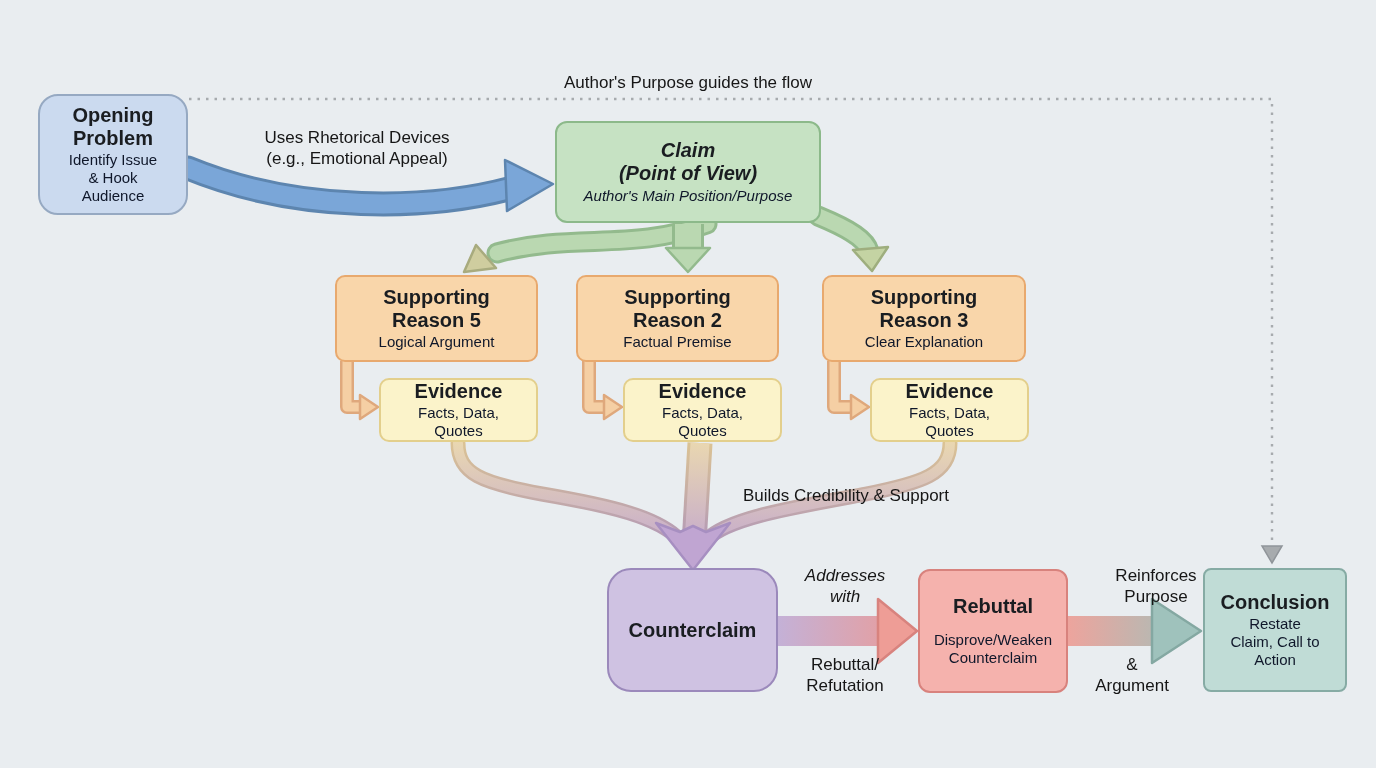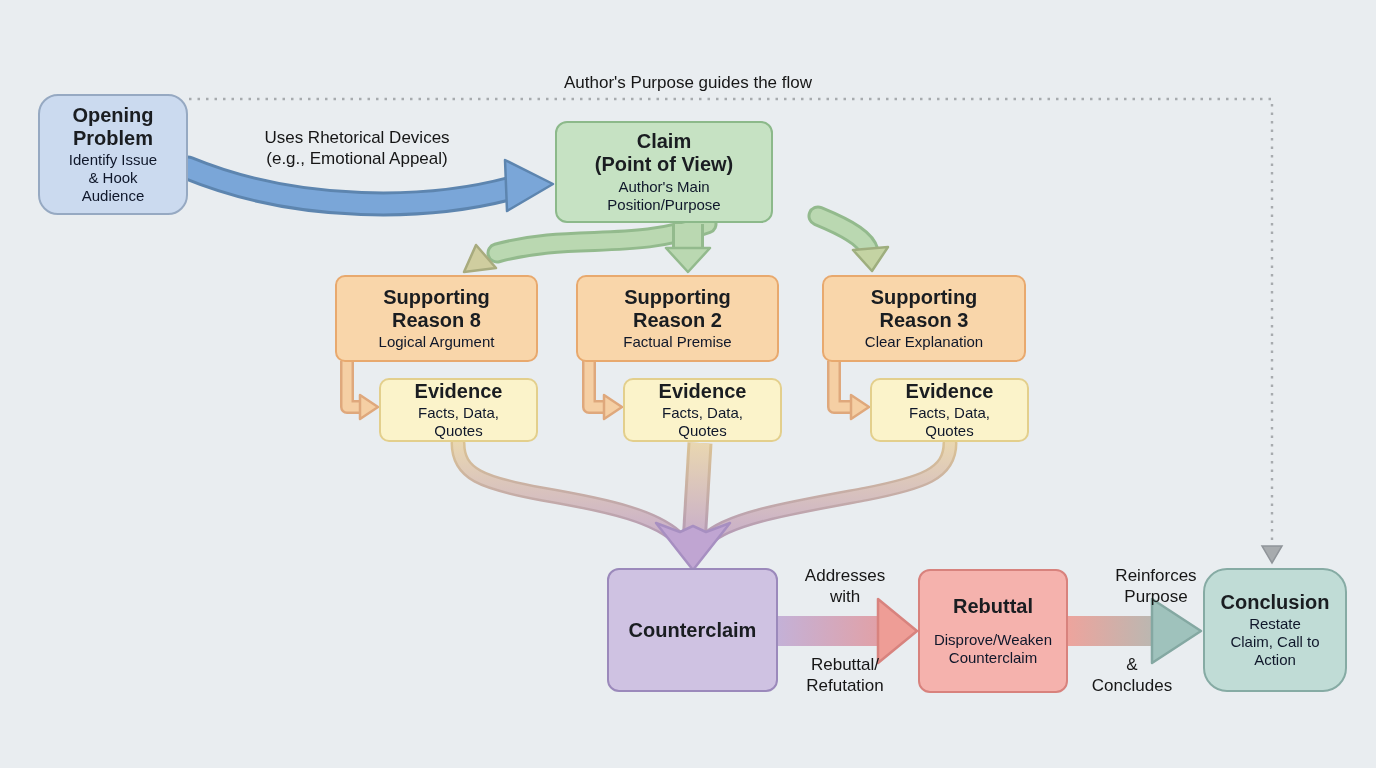--- a/index.html
+++ b/index.html
@@ -108,32 +108,32 @@
       <path d="M 1068 631 H 1155" fill="none" stroke="url(#gradRC)" stroke-width="30"></path>
       <polygon points="1152,599 1152,663 1201,631" fill="#9fc2bc" stroke="#84a8a2" stroke-width="2.5" stroke-linejoin="round"></polygon>
     </g>
   </svg>
 
   <div class="node" style="left: 38px; top: 94px; width: 150px; height: 121px; border-radius: 20px; background: rgb(203, 218, 239); border-color: rgb(150, 169, 194);">
     <div class="title">Opening Problem</div>
     <div class="subtitle">Identify Issue &amp; Hook Audience</div>
   </div>
 
-  <div class="node" style="left: 555px; top: 121px; width: 218px; height: 102px; border-radius: 12px; background: rgb(198, 226, 195); border-color: rgb(140, 185, 138);">
+  <div class="node" style="left: 555px; top: 121px; width: 266px; height: 102px; border-radius: 12px; background: rgb(198, 226, 195); border-color: rgb(140, 185, 138); font-style: italic;">
     <div class="title">
       <div>Claim</div>
       <div>(Point of View)</div>
     </div>
     <div class="subtitle">Author's Main Position/Purpose</div>
   </div>
 
   <div class="node" style="left: 335px; top: 275px; width: 203px; height: 87px; border-radius: 10px; background: rgb(249, 214, 170); border-color: rgb(232, 169, 110);">
     <div class="title">
       <div>Supporting</div>
-      <div>Reason 8</div>
+      <div>Reason 5</div>
     </div>
     <div class="subtitle">Logical Argument</div>
   </div>
 
   <div class="node" style="left: 576px; top: 275px; width: 203px; height: 87px; border-radius: 10px; background: rgb(249, 214, 170); border-color: rgb(232, 169, 110);">
     <div class="title">
       <div>Supporting</div>
       <div>Reason 2</div>
     </div>
     <div class="subtitle">Factual Premise</div>
@@ -155,55 +155,56 @@
   <div class="node" style="left: 623px; top: 378px; width: 159px; height: 64px; border-radius: 10px; background: rgb(251, 243, 202); border-color: rgb(227, 207, 140);">
     <div class="title">Evidence</div>
     <div class="subtitle">Facts, Data, Quotes</div>
   </div>
 
   <div class="node" style="left: 870px; top: 378px; width: 159px; height: 64px; border-radius: 10px; background: rgb(251, 243, 202); border-color: rgb(227, 207, 140);">
     <div class="title">Evidence</div>
     <div class="subtitle">Facts, Data, Quotes</div>
   </div>
 
-  <div class="node" style="left: 607px; top: 568px; width: 171px; height: 124px; border-radius: 12px; padding: 4px 9px; background: rgb(207, 194, 226); border-color: rgb(155, 137, 187);">
+  <div class="node" style="left: 607px; top: 568px; width: 171px; height: 124px; border-radius: 24px; padding: 4px 9px; background: rgb(207, 194, 226); border-color: rgb(155, 137, 187);">
     <div class="title">Counterclaim</div>
   </div>
 
   <div class="node" style="left: 918px; top: 569px; width: 150px; height: 124px; border-radius: 12px; background: rgb(245, 178, 173); border-color: rgb(216, 130, 125); gap: 12px;">
     <div class="title">Rebuttal</div>
     <div class="subtitle">Disprove/Weaken Counterclaim</div>
   </div>
 
-  <div class="node" style="left: 1203px; top: 568px; width: 144px; height: 124px; border-radius: 24px; background: rgb(192, 220, 214); border-color: rgb(134, 171, 164);">
+  <div class="node" style="left: 1203px; top: 568px; width: 144px; height: 124px; border-radius: 8px; background: rgb(192, 220, 214); border-color: rgb(134, 171, 164);">
     <div class="title">Conclusion</div>
     <div class="subtitle">Restate Claim, Call to Action</div>
   </div>
 
   <div class="flabel" style="left:357px;top:128px;">
     <div>Uses Rhetorical Devices</div>
     <div>(e.g., Emotional Appeal)</div>
   </div>
 
   <div class="flabel" style="left:688px;top:73px;">Author's Purpose guides the flow</div>
 
-
-  <div class="flabel" style="left:845px;top:566px;">
+  <div class="flabel" style="left:846px;top:486px;">Builds Credibility &amp; Support</div>
+
+  <div class="flabel" style="left:845px;top:566px;font-style:italic;">
     <div>Addresses</div>
     <div>with</div>
   </div>
 
   <div class="flabel" style="left:845px;top:655px;">
     <div>Rebuttal/</div>
     <div>Refutation</div>
   </div>
 
   <div class="flabel" style="left:1132px;top:566px;margin-left:24px;">
     <div>Reinforces</div>
     <div>Purpose</div>
   </div>
 
   <div class="flabel" style="left:1132px;top:655px;">
     <div>&amp;</div>
-    <div>Concludes</div>
+    <div>Argument</div>
   </div>
 
 </div>
 
 </body></html>

